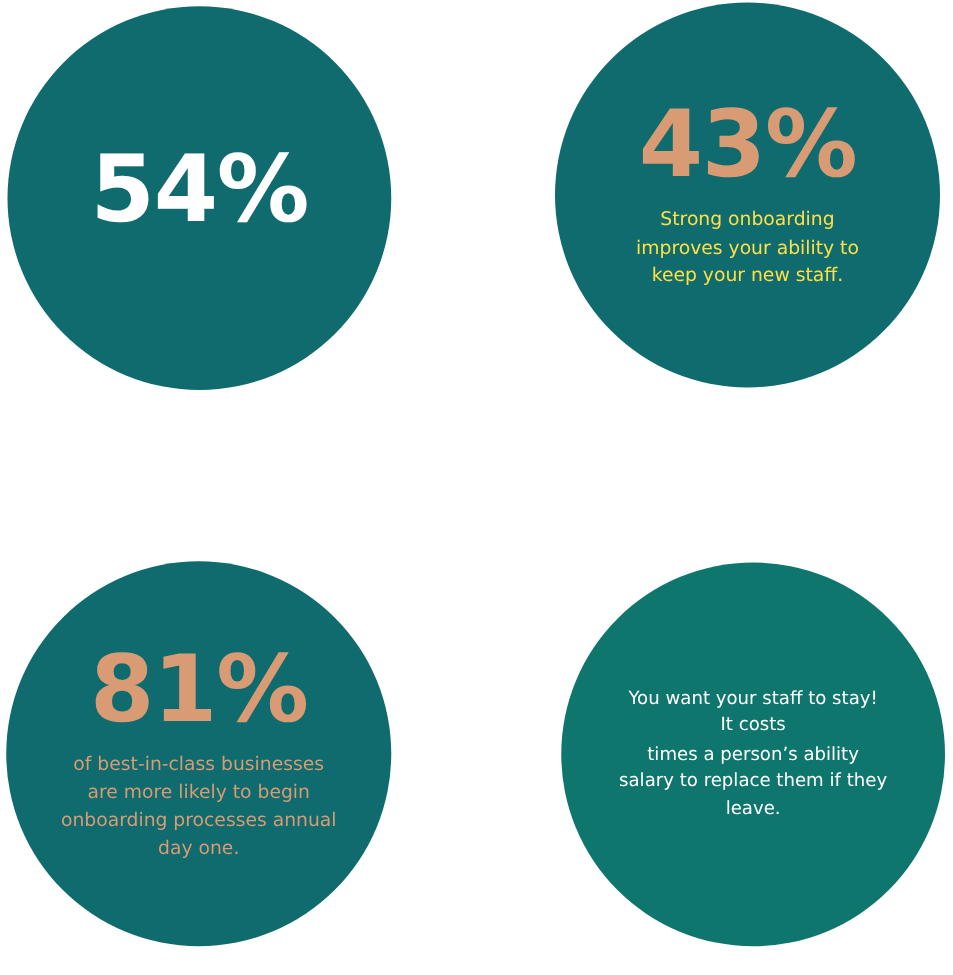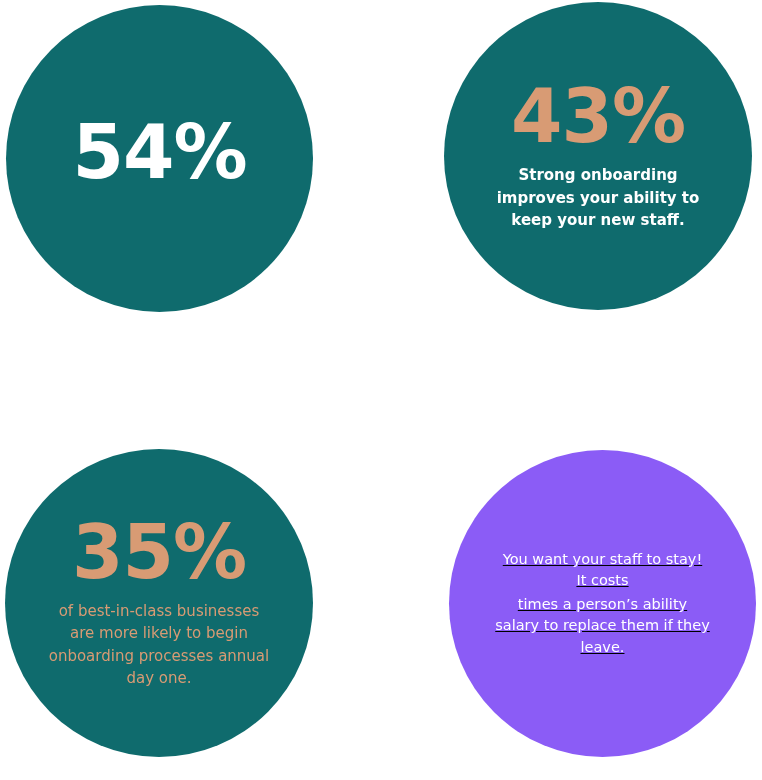--- a/index.html
+++ b/index.html
@@ -101,37 +101,37 @@
 
   <div class="stat-circle" id="circle-1" style="background-color: rgb(15, 107, 109);">
     <div class="inner">
       <div class="big-number" style="color: rgb(255, 255, 255);">54%</div>
     </div>
   </div>
 
   <div class="stat-circle" id="circle-2" style="background-color: rgb(15, 107, 109);">
     <div class="inner">
       <div class="big-number" style="color: rgb(216, 155, 116);">43%</div>
-      <div class="stat-body" style="color: #ffffff; font-weight: bold;">Strong onboarding
+      <div class="stat-body" style="color: #fde047;">Strong onboarding
 improves your ability to
 keep your new staff.</div>
     </div>
   </div>
 
   <div class="stat-circle" id="circle-3" style="background-color: rgb(15, 107, 109);">
     <div class="inner">
-      <div class="big-number" style="color: rgb(216, 155, 116);">35%</div>
+      <div class="big-number" style="color: rgb(216, 155, 116);">81%</div>
       <div class="stat-body" style="color: rgb(216, 155, 116);">of best-in-class businesses
 are more likely to begin
 onboarding processes annual
 day one.</div>
     </div>
   </div>
 
-  <div class="stat-circle" id="circle-4" style="background-color: #8b5cf6; text-decoration: underline;">
+  <div class="stat-circle" id="circle-4" style="background-color: #0f766e;">
     <div class="inner">
       <div class="stat-lead" style="color: rgb(255, 255, 255);">You want your staff to stay!
 It costs</div>
       <div class="stat-body" style="color: rgb(255, 255, 255);">times a person’s ability
 salary to replace them if they
 leave.</div>
     </div>
   </div>
 
 </div>

